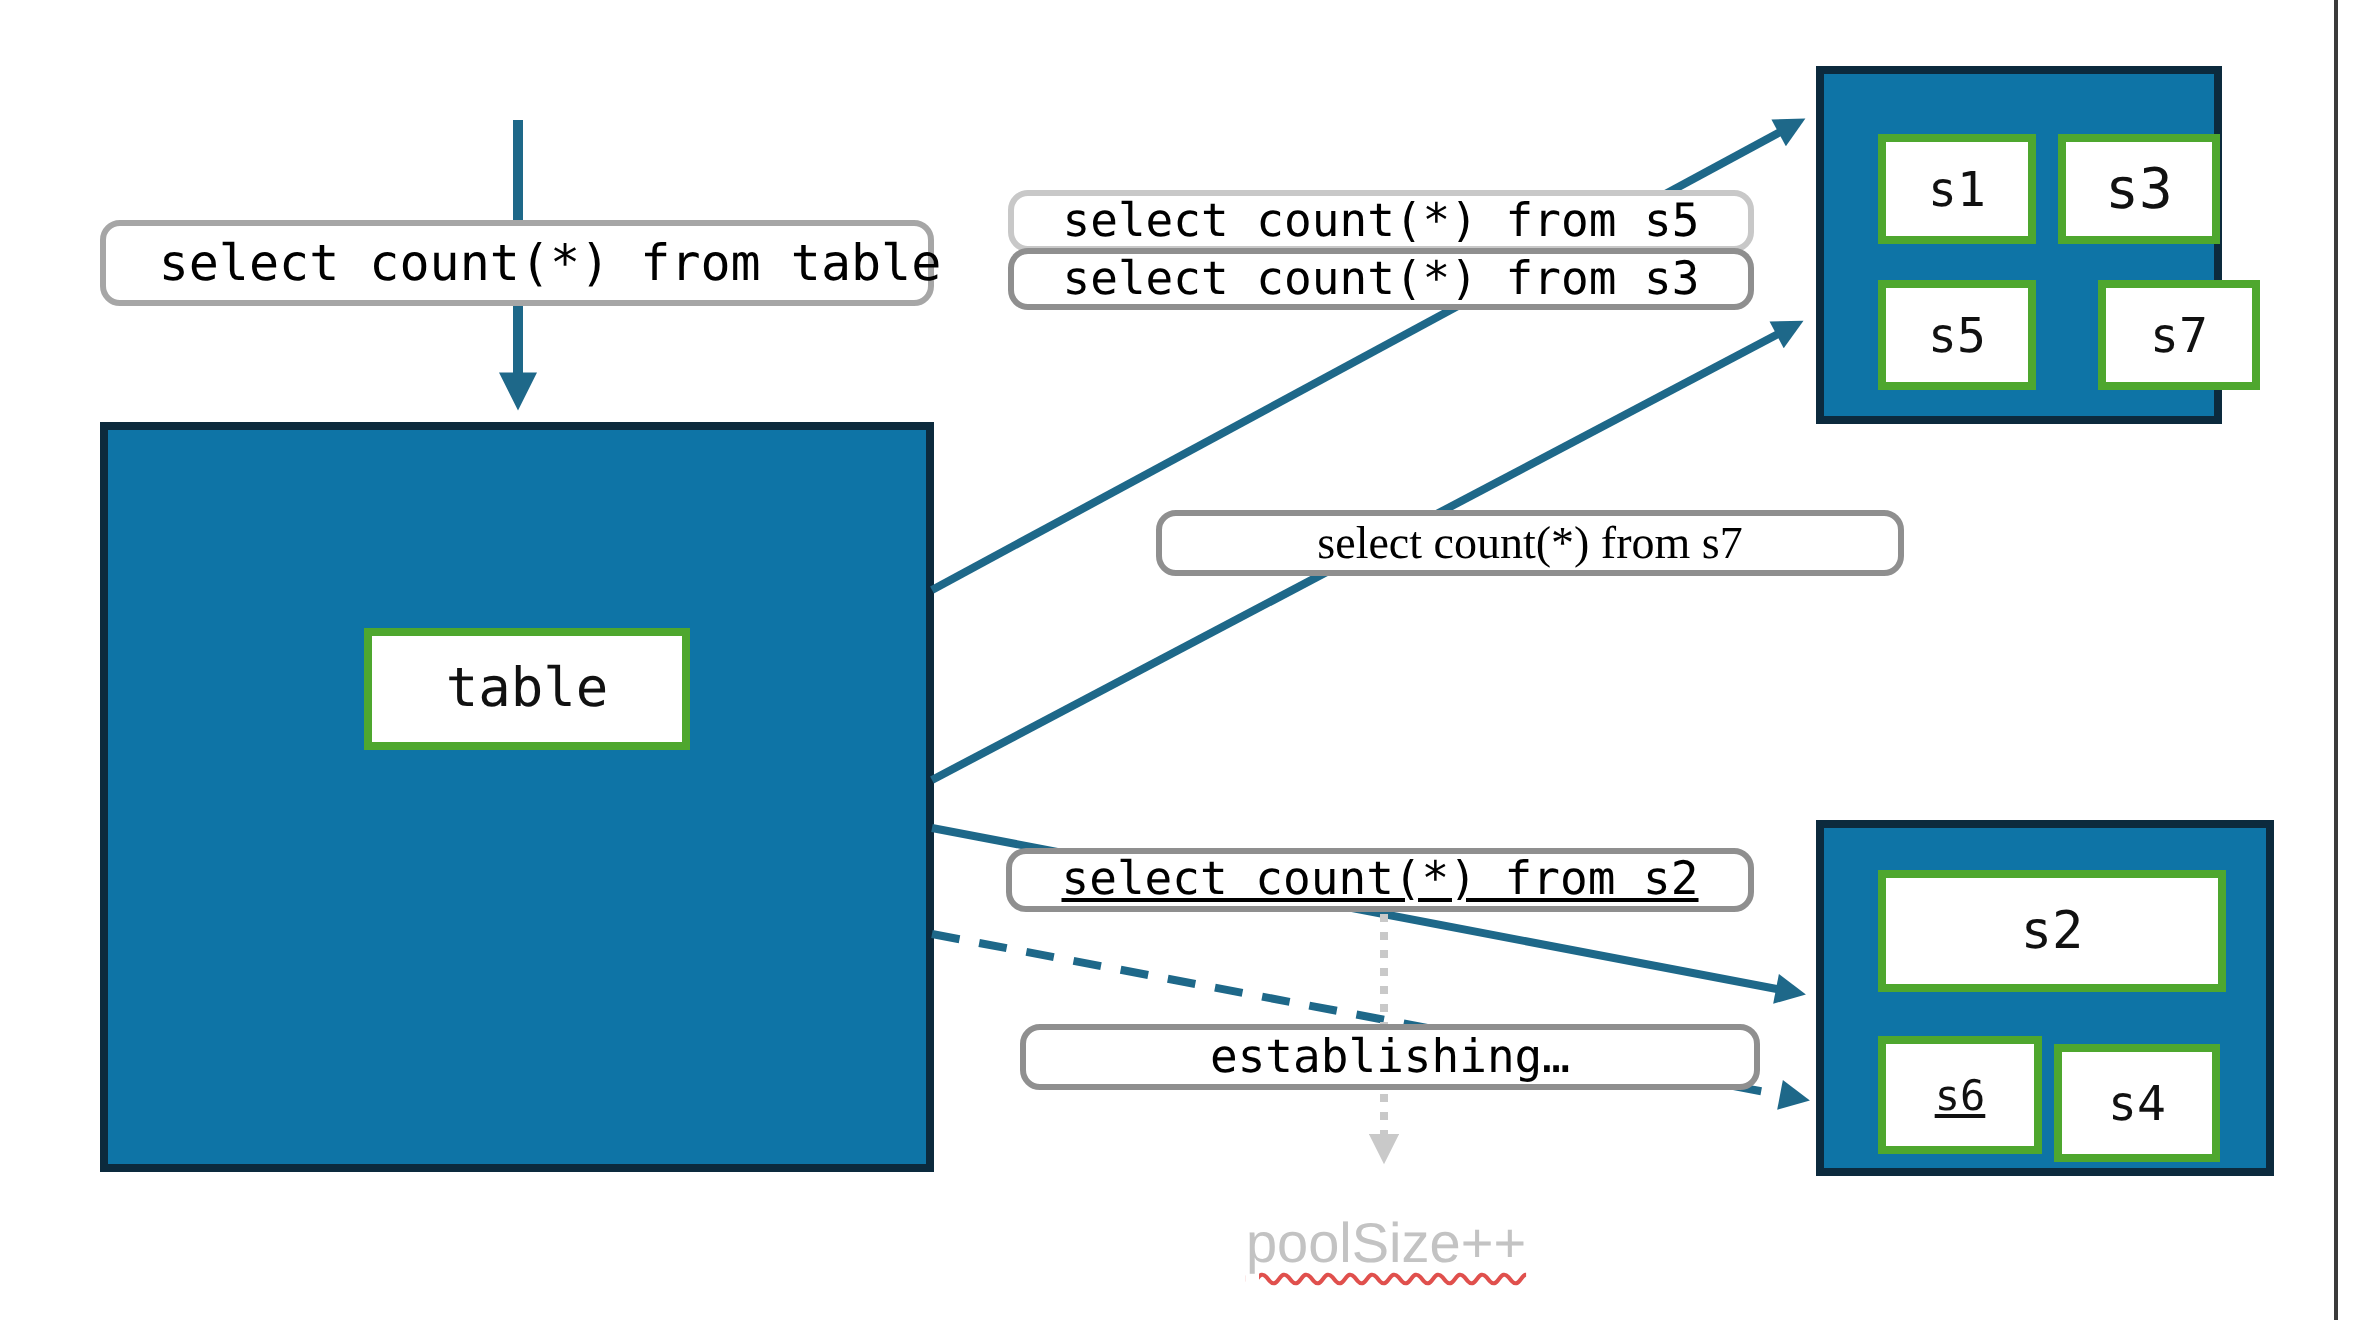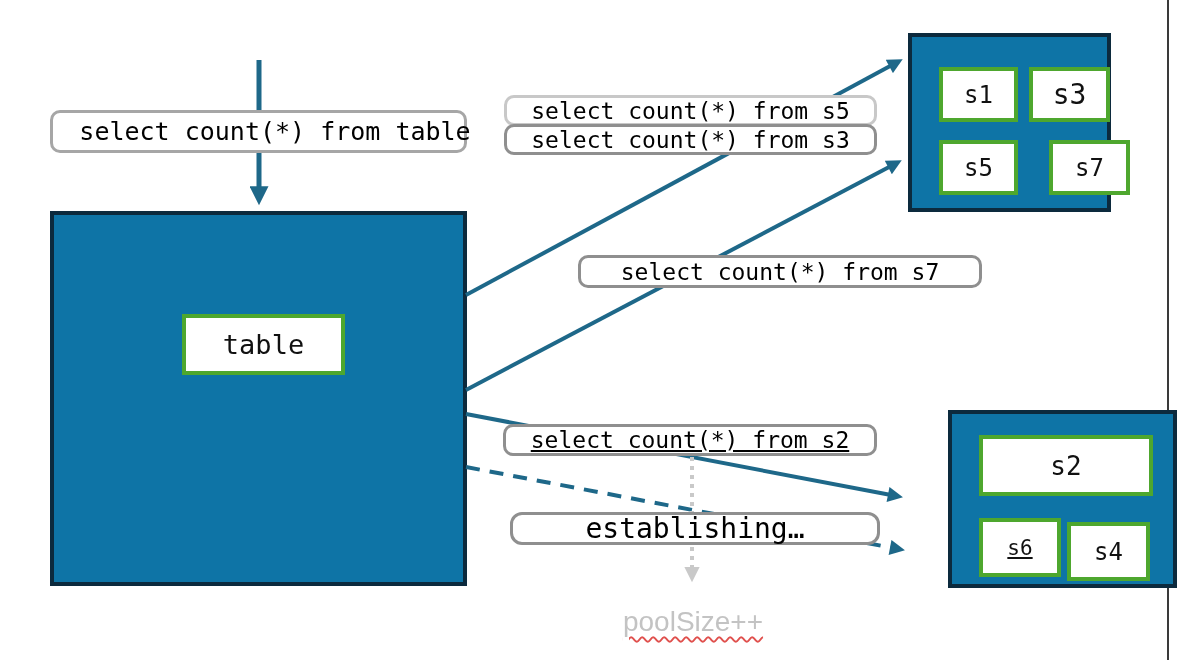--- a/index.html
+++ b/index.html
@@ -6,21 +6,21 @@
   .canvas{
     position:relative;width:1184px;height:660px;background:#ffffff;
     font-family:"DejaVu Sans Mono", monospace;overflow:hidden;
   }
   .arrows{position:absolute;left:0;top:0;width:1184px;height:660px;z-index:2;}
 
   
   .box{position:absolute;background:var(--accent_fill);border:4px solid var(--box_border);box-sizing:border-box;z-index:1;}
   .table-box{left:50px;top:211px;width:417px;height:375px;}
   .pool-top{left:908px;top:33px;width:203px;height:179px;}
-  .pool-bottom{left:908px;top:410px;width:229px;height:178px;margin-left:40px;}
+  .pool-bottom{left:908px;top:410px;width:229px;height:178px;}
 
   
   .slot{
     position:absolute;background:#ffffff;border:4px solid var(--green_border);
     box-sizing:border-box;display:flex;align-items:center;justify-content:center;
     color:#111;
   }
   .table-slot{left:128px;top:99px;width:163px;height:61px;font-size:27px;}
   .slot-a{left:27px;top:30px;width:79px;height:55px;font-size:24px;}
   .slot-b{left:117px;top:30px;width:81px;height:55px;font-size:28px;}
@@ -32,23 +32,23 @@
 
   
   .pill{
     position:absolute;background:#ffffff;border:3px solid var(--pill_border);
     border-radius:10px;box-sizing:border-box;display:flex;align-items:center;
     justify-content:center;color:#000;z-index:3;white-space:nowrap;
   }
   .pill-table{left:50px;top:110px;width:417px;height:43px;font-size:25px;border-color:var(--pill_border_medium);padding-left:33px;}
   .pill-s5{left:504px;top:95px;width:373px;height:31px;font-size:23px;border-color:var(--pill_border_light);z-index:3;}
   .pill-s3{left:504px;top:124px;width:373px;height:31px;font-size:23px;z-index:4;}
-  .pill-s7{left:578px;top:255px;width:404px;height:33px;font-size:23px;}
+  .pill-s7{left:578px;top:255px;width:374px;height:33px;font-size:23px;font-family:Liberation Serif, serif;}
   .pill-s2{left:503px;top:424px;width:374px;height:32px;font-size:23px;text-decoration:underline;}
-  .pill-est{left:510px;top:512px;width:370px;height:33px;font-size:28px;border-radius:12px;}
+  .pill-est{left:510px;top:512px;width:370px;height:33px;font-size:23px;}
 
   .poolsize{
     position:absolute;left:593px;top:589px;width:200px;text-align:center;z-index:3;
     font-family:"Liberation Sans", sans-serif;font-size:28px;color:var(--muted_text);
     text-decoration:underline;text-decoration-style:wavy;
     text-decoration-color:var(--squiggle_red);text-decoration-thickness:2px;
     text-underline-offset:5px;
     margin-top:17px;
   }
 

